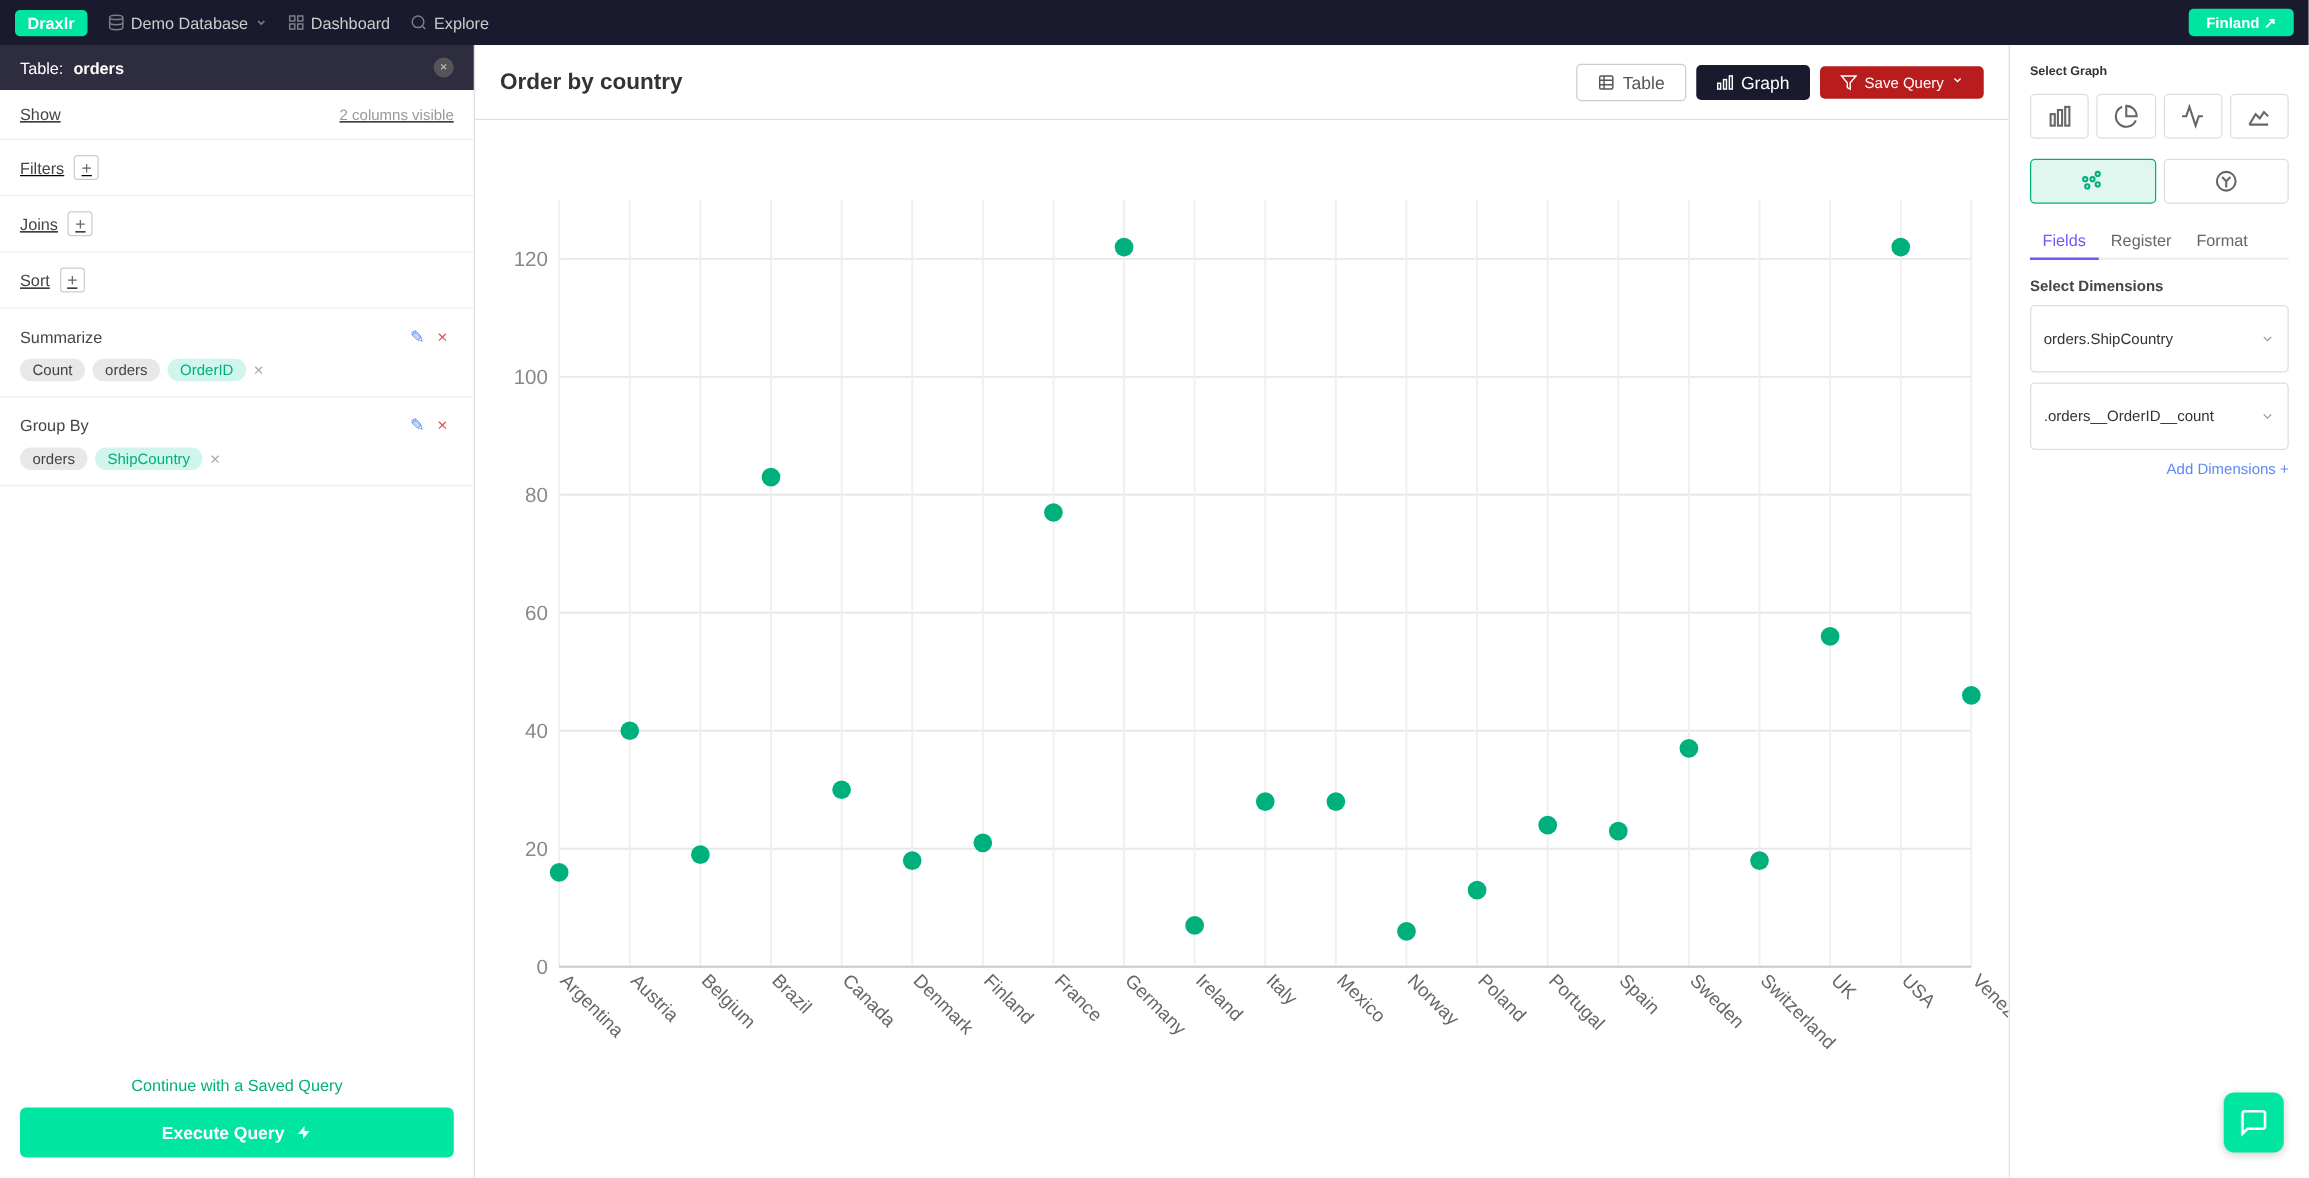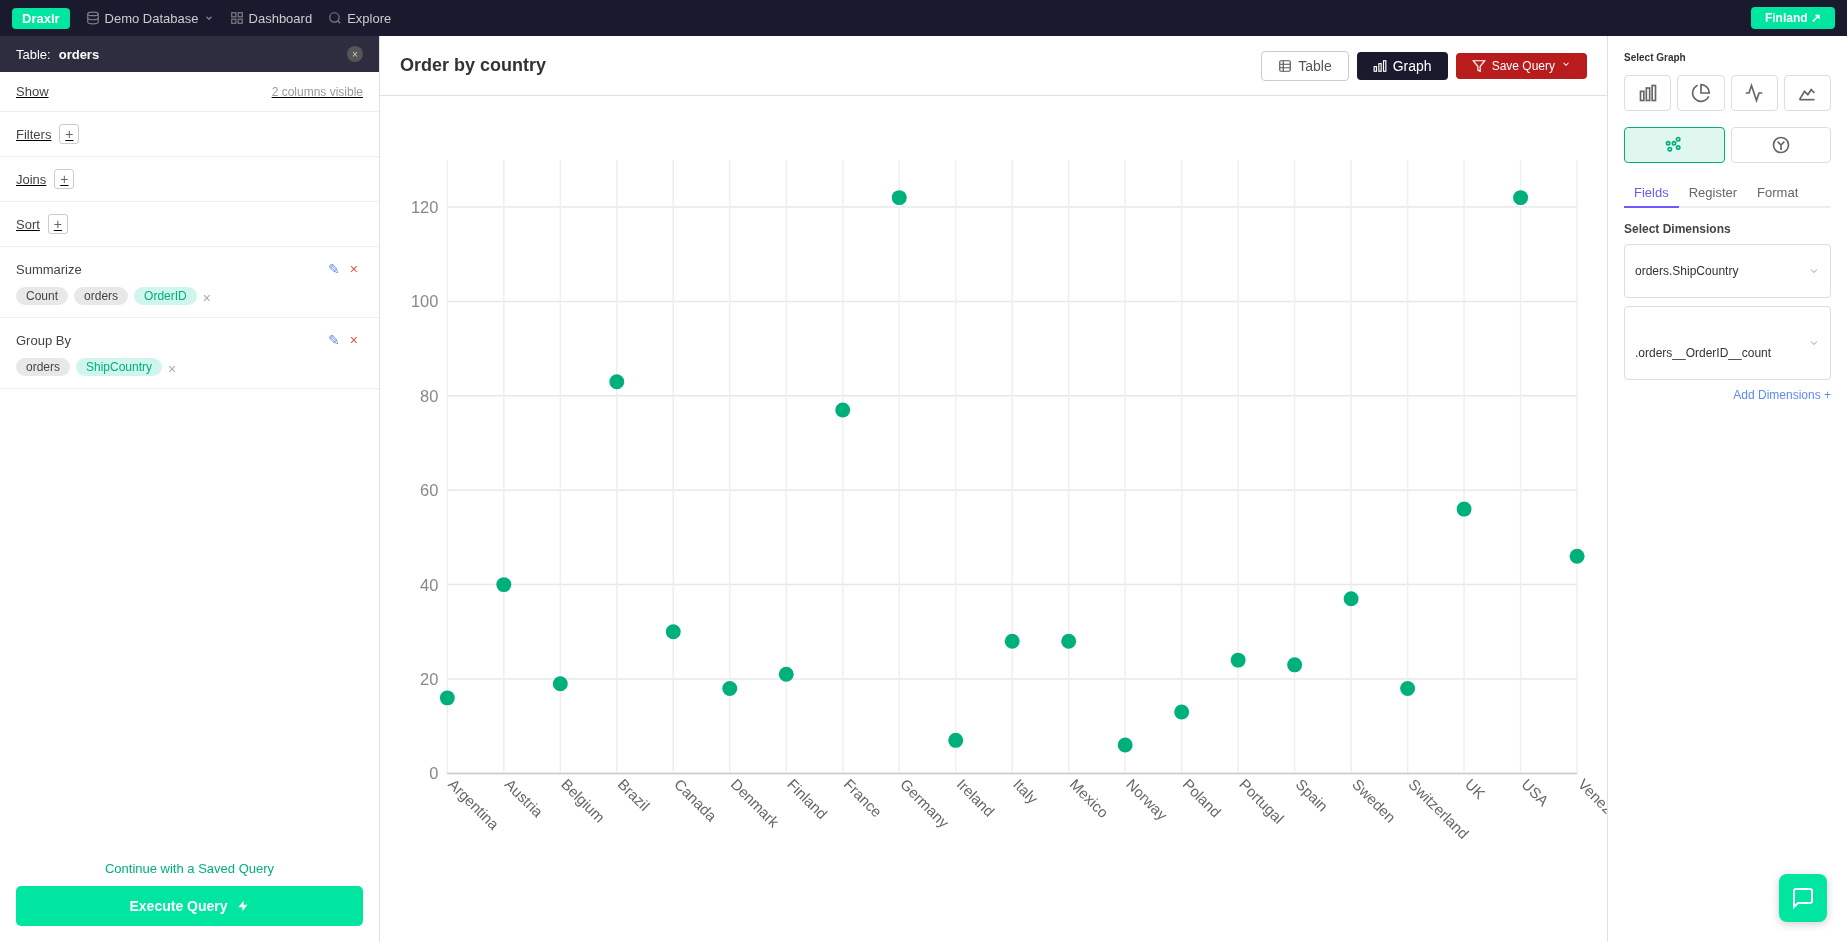--- a/index.html
+++ b/index.html
@@ -132,21 +132,21 @@
       background: none;
       border: none;
       cursor: pointer;
       padding: 2px 5px;
       font-size: 14px;
     }
     .icon-btn.edit { color: #5b8af5; }
     .icon-btn.delete { color: #e05252; }
     .tag-row {
       display: flex;
-      align-items: flex-end;
+      align-items: center;
       gap: 6px;
       flex-wrap: wrap;
     }
     .tag {
       border-radius: 12px;
       padding: 2px 10px;
       font-size: 12px;
       font-weight: 500;
     }
     .tag-gray { background: #e8e8e8; color: #444; }
@@ -658,21 +658,21 @@
     <div class="right-panel-label">Select Dimensions</div>
 
     <div class="dimension-select">
       <span style="font-size:12px;color:#333;flex:1;">orders.ShipCountry</span>
       <svg width="12" height="12" viewBox="0 0 24 24" fill="none" stroke="#999" stroke-width="2">
           <path d="M6 9l6 6 6-6"></path>
         </svg>
     </div>
 
     <div class="dimension-select">
-      <span style="font-size:12px;color:#333;flex:1;margin-top:20px;">.orders__OrderID__count</span>
+      <span style="font-size:12px;color:#333;flex:1;">.orders__OrderID__count</span>
       <svg width="12" height="12" viewBox="0 0 24 24" fill="none" stroke="#999" stroke-width="2">
           <path d="M6 9l6 6 6-6"></path>
         </svg>
     </div>
 
     <div class="add-dim-btn">
       <span>Add Dimensions +</span>
     </div>
   </aside>
 </div>

